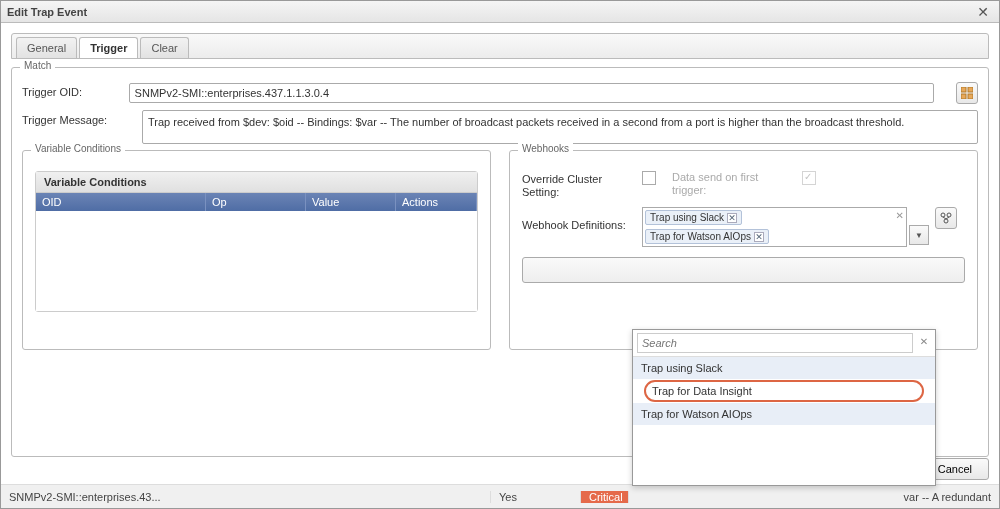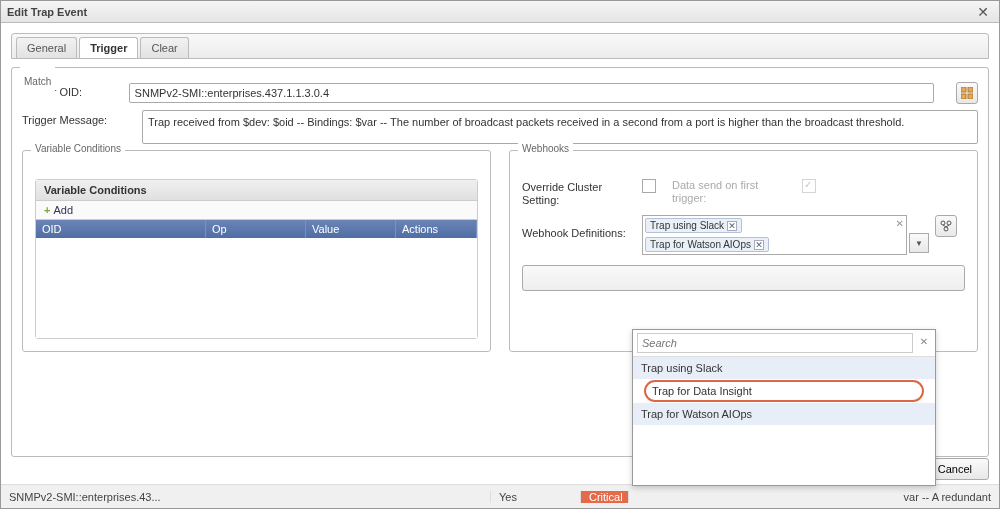--- a/index.html
+++ b/index.html
@@ -81,21 +81,21 @@
       border-radius: 3px;
       padding: 8px 10px 10px 10px;
       position: relative;
       margin-top: 8px;
     }
     .fieldset-legend {
       position: absolute;
       top: -8px;
       left: 8px;
       background: #fff;
-      padding: 16px 4px;
+      padding: 0 4px;
       font-size: 10px;
       color: #666;
     }
     .form-row {
       display: flex;
       align-items: flex-start;
       margin: 6px 0;
     }
     .form-label {
       width: 120px;
@@ -136,21 +136,21 @@
     }
     .two-col {
       display: flex;
       gap: 18px;
       margin-top: 4px;
     }
     .col {
       width: 470px;
       border: 1px solid #bbb;
       border-radius: 3px;
-      padding: 28px 12px 12px 12px;
+      padding: 20px 12px 12px 12px;
       position: relative;
       min-height: 200px;
     }
     .col-legend {
       position: absolute;
       top: -8px;
       left: 8px;
       background: #fff;
       padding: 0 4px;
       font-size: 10px;
@@ -390,21 +390,20 @@
         <div class="form-label">Trigger Message:</div>
         <div class="msg-box">Trap received from $dev: $oid -- Bindings: $var -- The number of broadcast packets received in a second from a port is higher than the broadcast threshold.</div>
       </div>
 
       <div class="two-col">
 
         <div class="col">
           <div class="col-legend">Variable Conditions</div>
           <div class="vc-panel">
             <div class="vc-title">Variable Conditions</div>
-            <div class="vc-add"><span class="plus">+</span><span>Add</span></div>
             <div class="vc-headers">
               <div class="vc-h-oid">OID</div>
               <div class="vc-h-op">Op</div>
               <div class="vc-h-val">Value</div>
               <div class="vc-h-act">Actions</div>
             </div>
             <div class="vc-body"></div>
           </div>
         </div>
 

